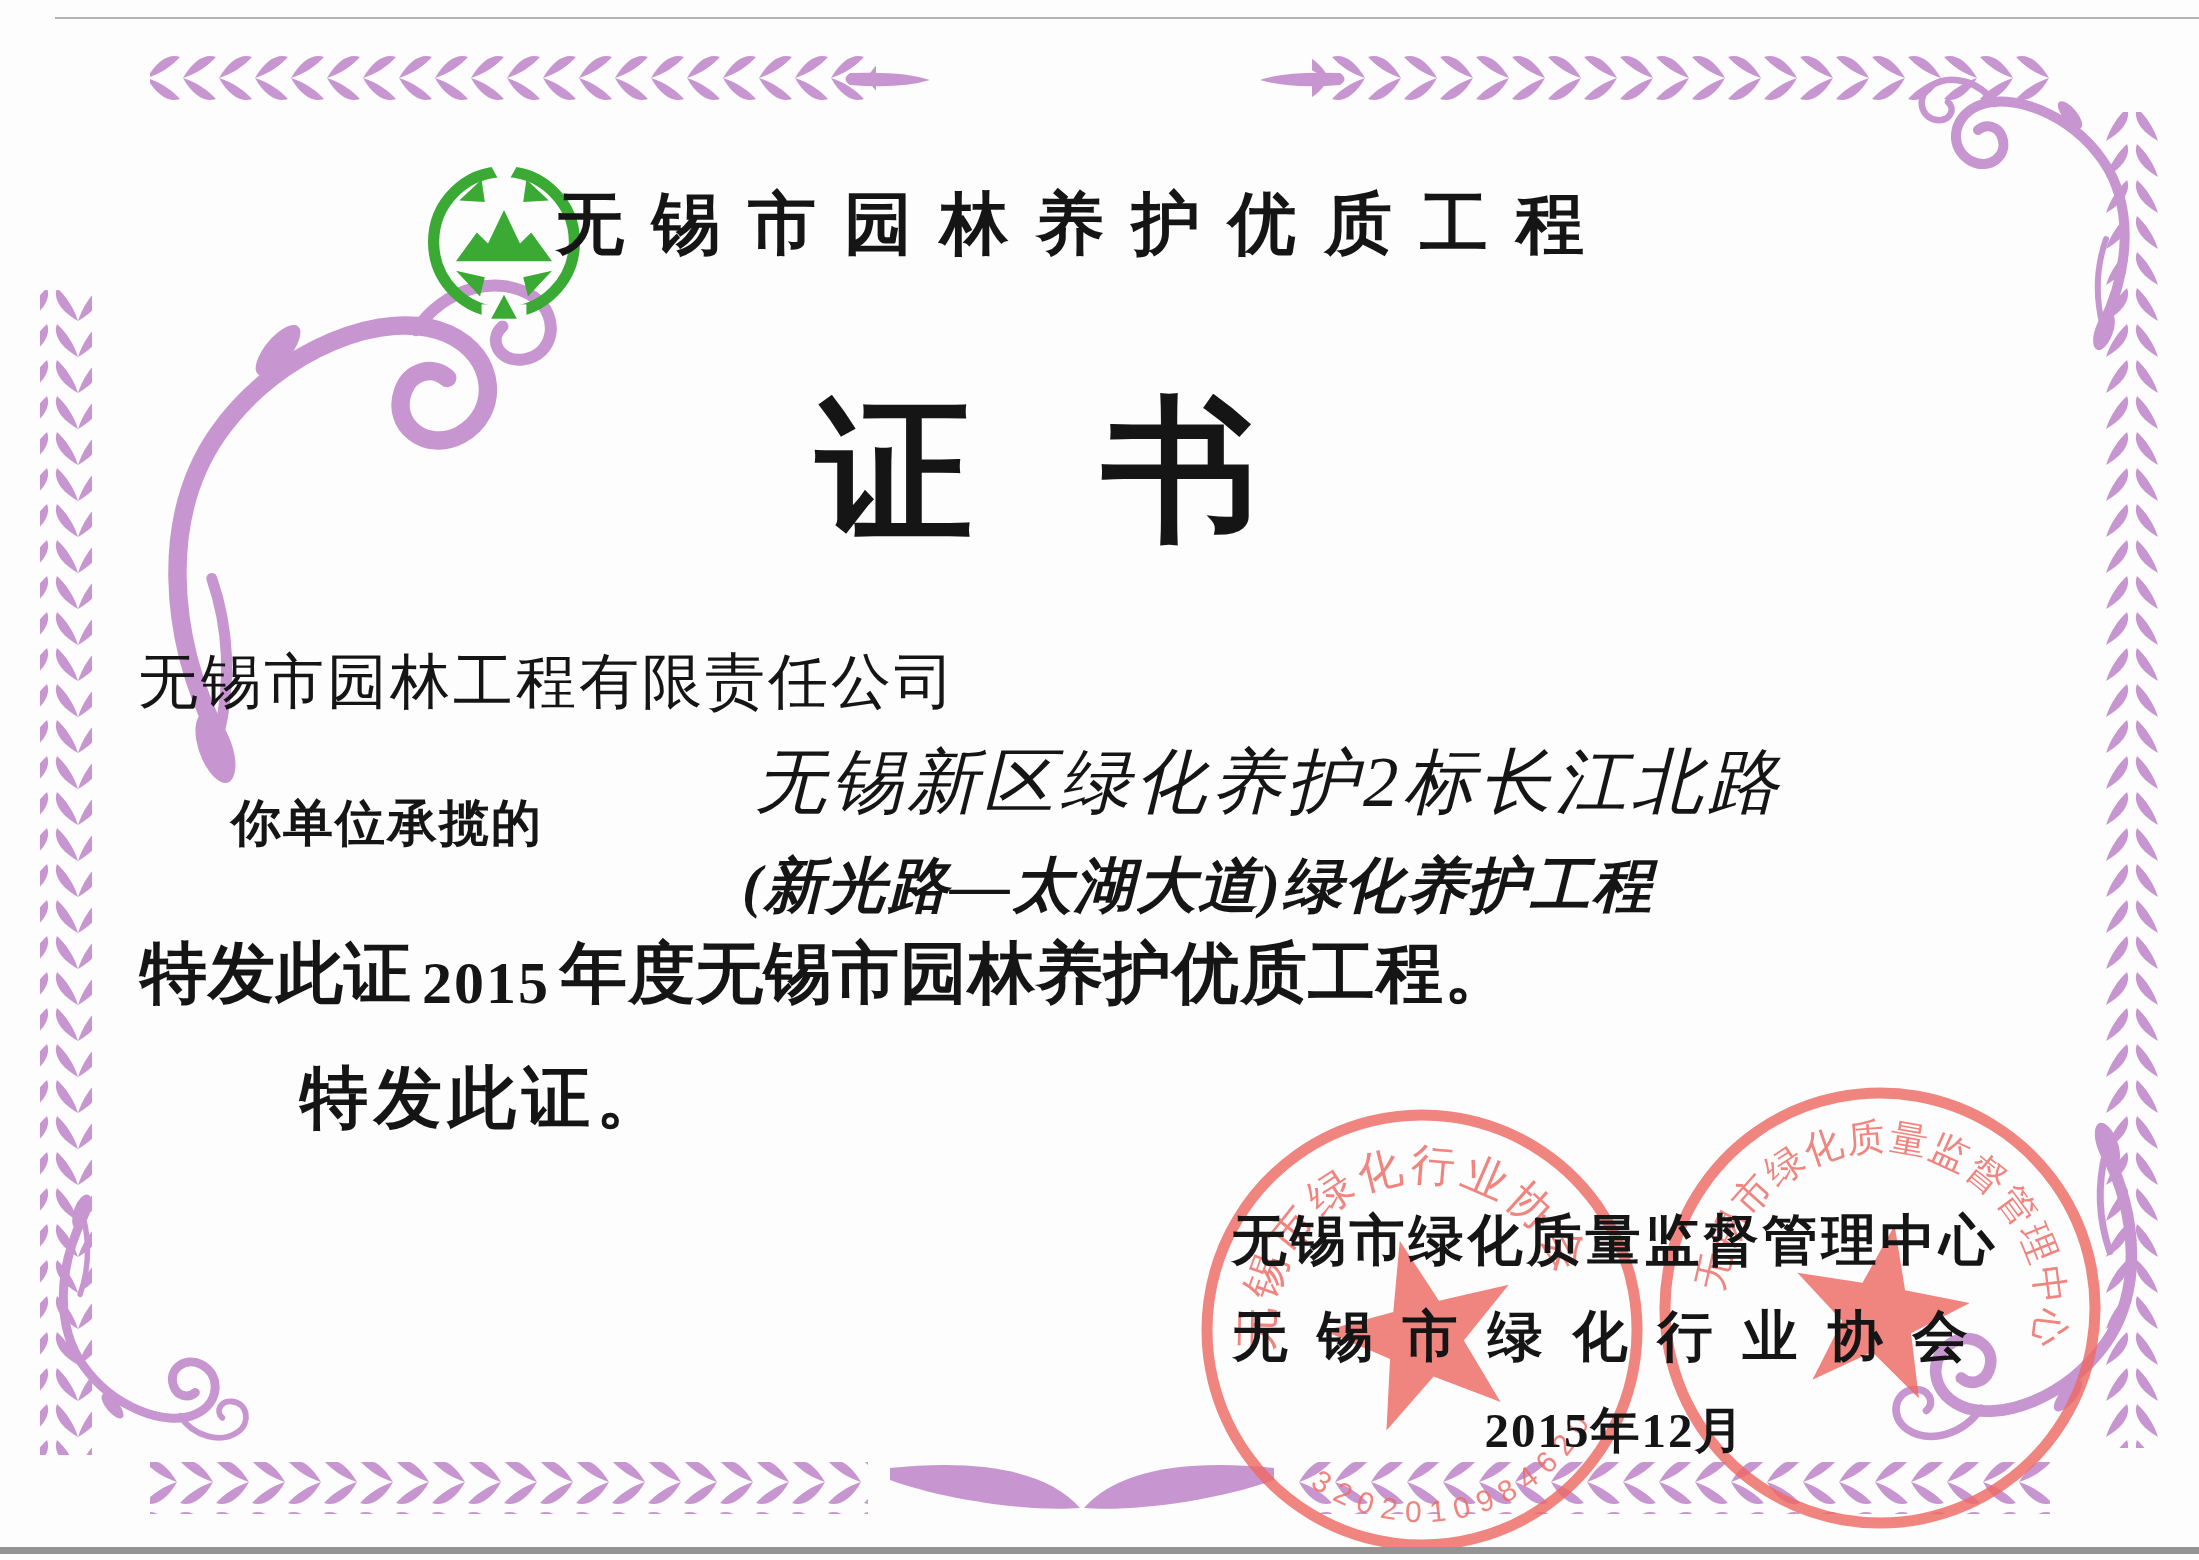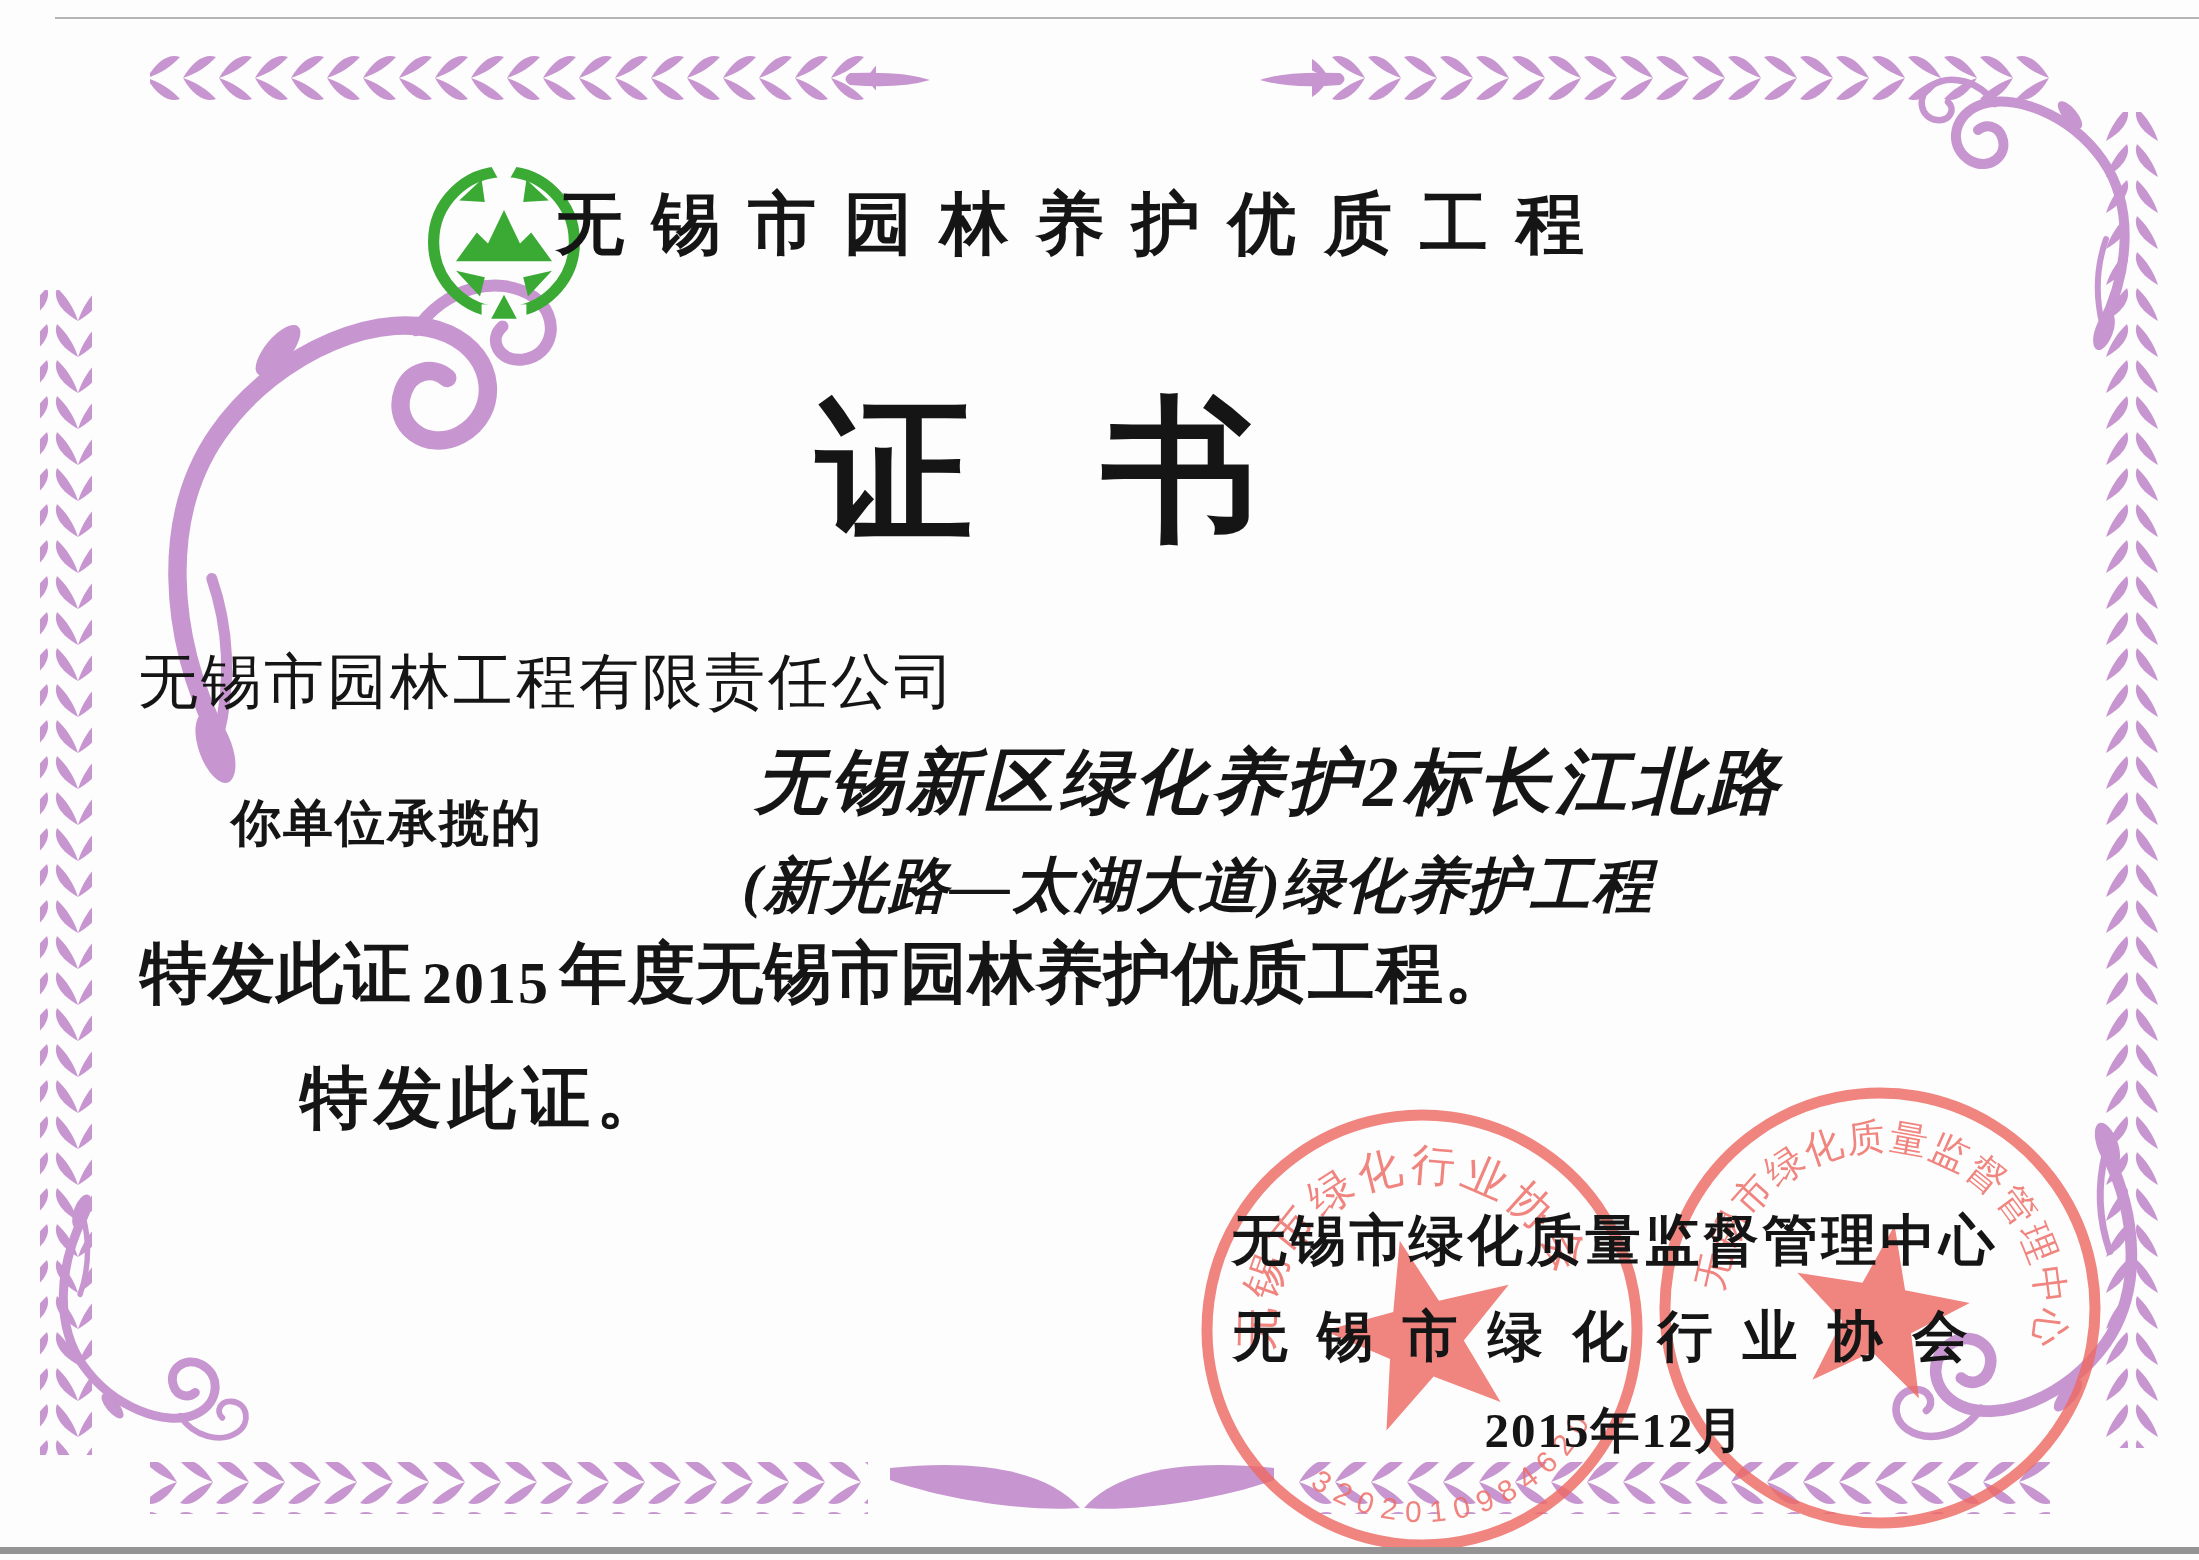--- a/index.html
+++ b/index.html
@@ -9,21 +9,21 @@
   }
   .abs{position:absolute;}
   .txt{position:absolute;white-space:nowrap;line-height:1.15;}
   .t-title{left:556px;top:184px;font-size:68px;font-weight:700;letter-spacing:28px;}
   .t-heading{left:600px;top:382px;width:880px;text-align:center;
     font-family:"Liberation Serif",serif;font-size:156px;font-weight:700;
     word-spacing:78px;letter-spacing:6px;}
   .t-recipient{left:138px;top:648px;font-size:60px;font-family:"Liberation Serif",serif;letter-spacing:3px;}
   .t-prefix{left:231px;top:795px;font-size:50px;font-weight:700;letter-spacing:2px;}
   .t-script1{left:755px;top:742px;font-size:71px;font-family:"Liberation Serif",serif;
-    font-style:italic;font-weight:700;letter-spacing:5px;}
+    font-style:italic;font-weight:400;letter-spacing:5px;}
   .t-script2{left:742px;top:852px;font-size:60px;font-family:"Liberation Serif",serif;
     font-style:italic;font-weight:700;letter-spacing:2px;}
   .t-suffix{left:1843px;top:800px;font-size:66px;font-weight:700;}
   .t-award{left:140px;top:934px;font-size:67px;font-weight:700;letter-spacing:1px;}
   .t-award .year{font-family:"Liberation Serif",serif;font-size:60px;font-weight:700;
     vertical-align:-7px;margin:0 10px;letter-spacing:2px;}
   .t-closing{left:300px;top:1058px;font-size:68px;font-weight:700;letter-spacing:6px;}
   .footer{position:absolute;left:1205px;top:1204px;width:820px;text-align:center;}
   .f1{font-size:55px;font-weight:700;letter-spacing:4px;white-space:nowrap;}
   .f2{font-size:55px;font-weight:700;letter-spacing:30px;margin-top:22px;white-space:nowrap;}

